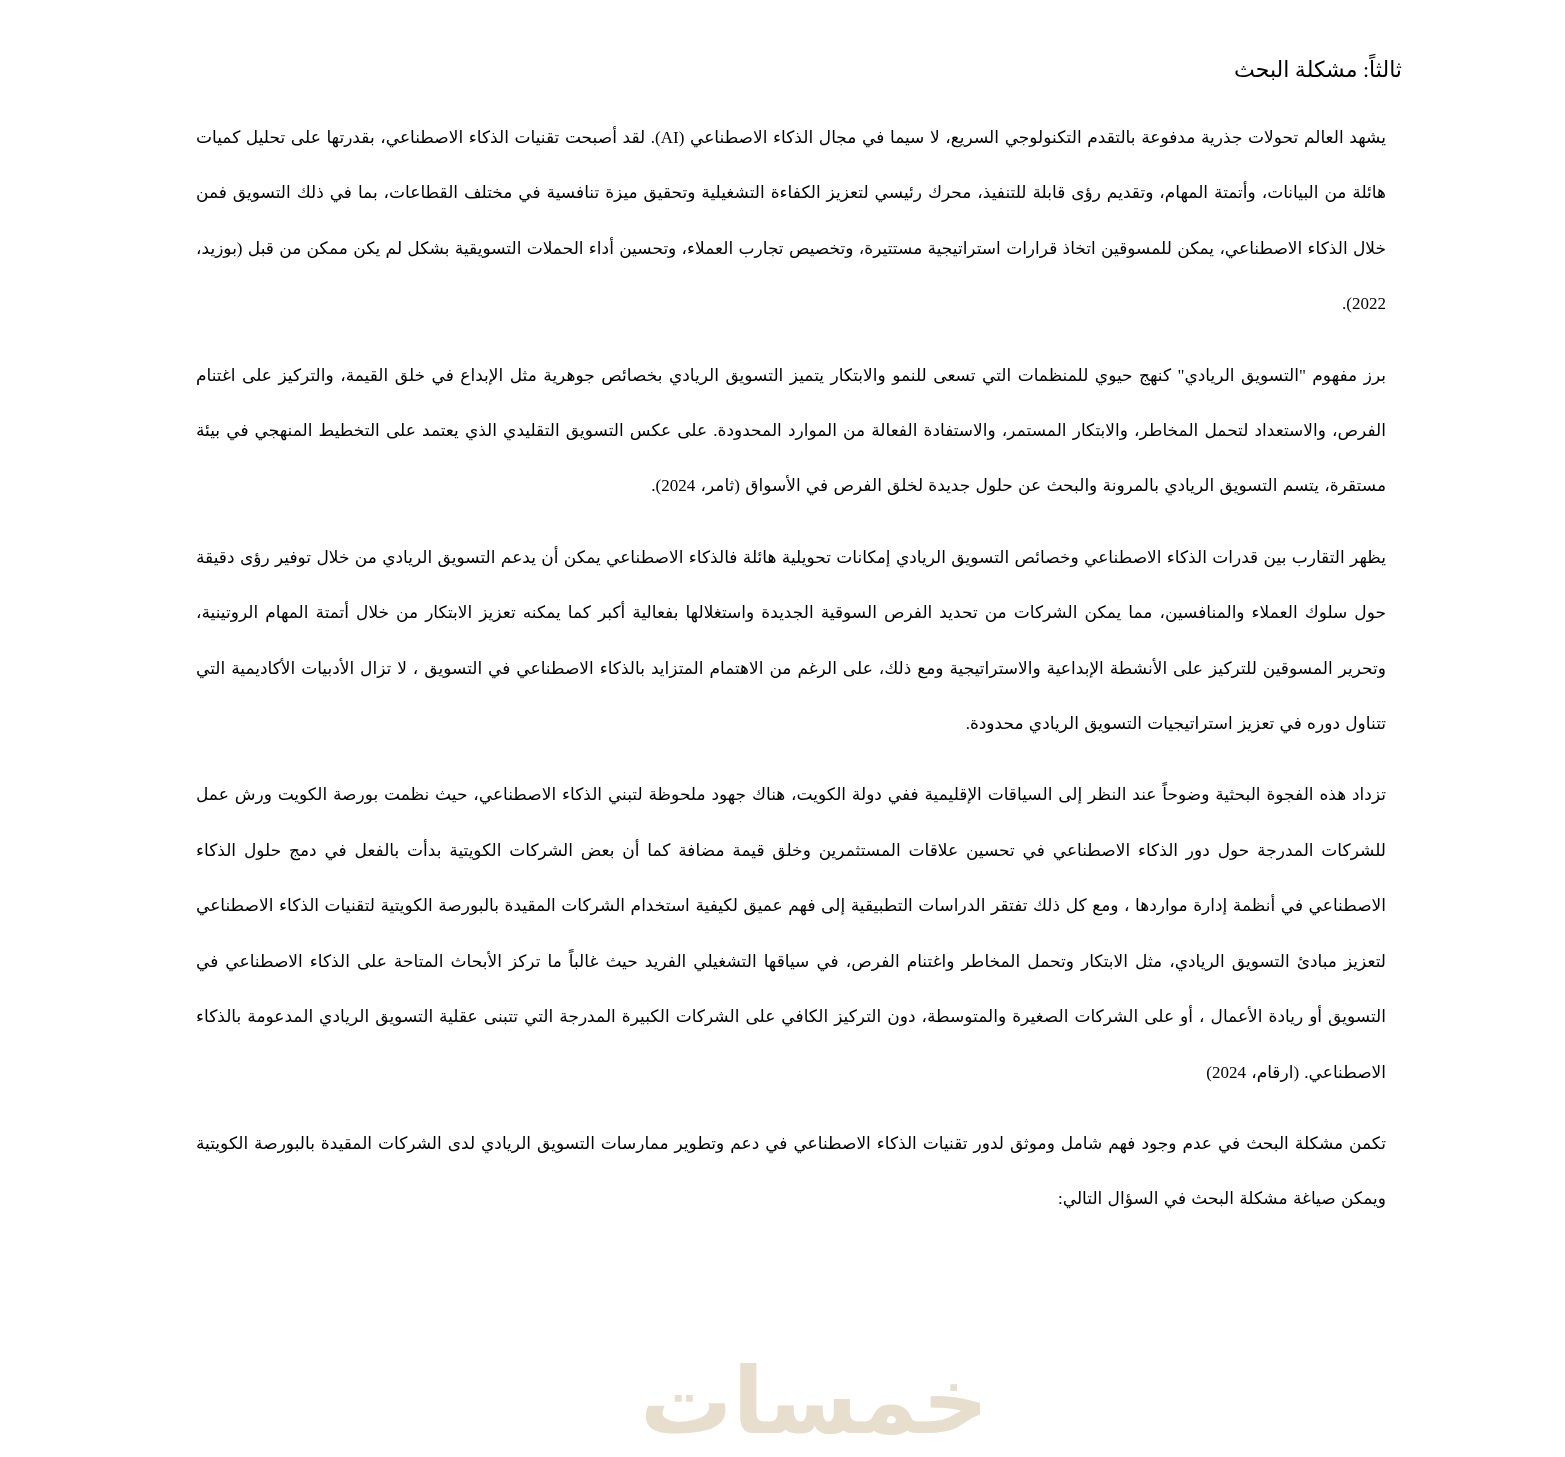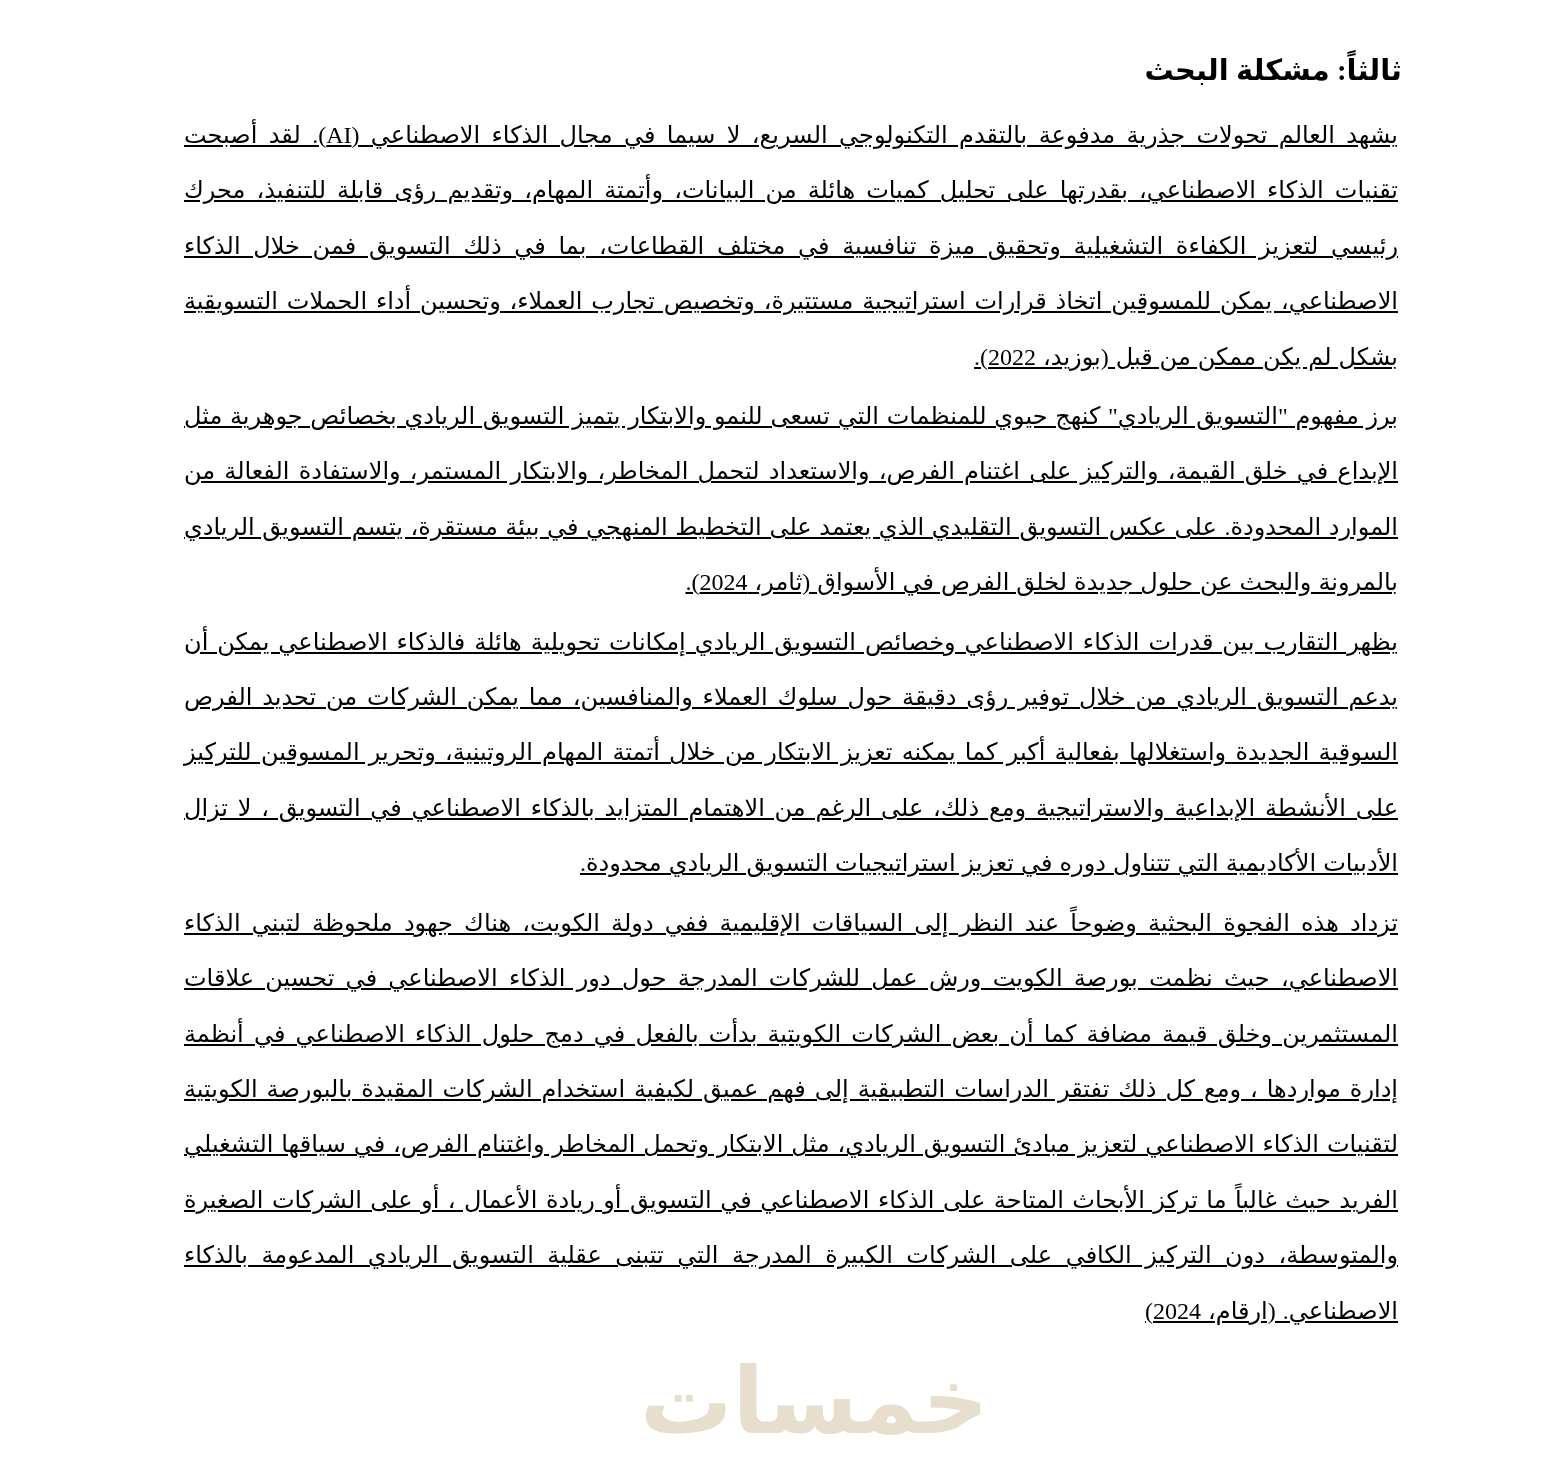--- a/index.html
+++ b/index.html
@@ -36,34 +36,33 @@
     color: #d8c9ae;
     opacity: 0.6;
     user-select: none;
     pointer-events: none;
   }
   .content {
     position: relative;
     z-index: 1;
   }
   .doc-title {
-    font-size: 29px;
-    font-weight: bold;
+    font-size: 22px;
+    font-weight: normal;
     line-height: 48px;
     margin: 0 0 14px 0;
     text-align: right;
   }
   .doc-paragraph {
-    margin: 4px;
-    font-size: 24px;
+    margin: 16px;
+    font-size: 17px;
     line-height: 55.4px;
     text-align: justify;
     text-justify: inter-word;
     word-spacing: 1px;
-    text-decoration: underline;
   }
 </style>
 </head>
 <body>
 
 <div class="page">
 
   <div class="watermark">خمسات</div>
 
   <div class="content">
@@ -71,15 +70,16 @@
     <h1 class="doc-title">ثالثاً: مشكلة البحث</h1>
 
     <p class="doc-paragraph">يشهد العالم تحولات جذرية مدفوعة بالتقدم التكنولوجي السريع، لا سيما في مجال الذكاء الاصطناعي (AI). لقد أصبحت تقنيات الذكاء الاصطناعي، بقدرتها على تحليل كميات هائلة من البيانات، وأتمتة المهام، وتقديم رؤى قابلة للتنفيذ، محرك رئيسي لتعزيز الكفاءة التشغيلية وتحقيق ميزة تنافسية في مختلف القطاعات، بما في ذلك التسويق فمن خلال الذكاء الاصطناعي، يمكن للمسوقين اتخاذ قرارات استراتيجية مستتيرة، وتخصيص تجارب العملاء، وتحسين أداء الحملات التسويقية بشكل لم يكن ممكن من قبل (بوزيد، 2022).</p>
 
     <p class="doc-paragraph">برز مفهوم "التسويق الريادي" كنهج حيوي للمنظمات التي تسعى للنمو والابتكار يتميز التسويق الريادي بخصائص جوهرية مثل الإبداع في خلق القيمة، والتركيز على اغتنام الفرص، والاستعداد لتحمل المخاطر، والابتكار المستمر، والاستفادة الفعالة من الموارد المحدودة. على عكس التسويق التقليدي الذي يعتمد على التخطيط المنهجي في بيئة مستقرة، يتسم التسويق الريادي بالمرونة والبحث عن حلول جديدة لخلق الفرص في الأسواق (ثامر، 2024).</p>
 
     <p class="doc-paragraph">يظهر التقارب بين قدرات الذكاء الاصطناعي وخصائص التسويق الريادي إمكانات تحويلية هائلة فالذكاء الاصطناعي يمكن أن يدعم التسويق الريادي من خلال توفير رؤى دقيقة حول سلوك العملاء والمنافسين، مما يمكن الشركات من تحديد الفرص السوقية الجديدة واستغلالها بفعالية أكبر كما يمكنه تعزيز الابتكار من خلال أتمتة المهام الروتينية، وتحرير المسوقين للتركيز على الأنشطة الإبداعية والاستراتيجية ومع ذلك، على الرغم من الاهتمام المتزايد بالذكاء الاصطناعي في التسويق ، لا تزال الأدبيات الأكاديمية التي تتناول دوره في تعزيز استراتيجيات التسويق الريادي محدودة.</p>
 
     <p class="doc-paragraph">تزداد هذه الفجوة البحثية وضوحاً عند النظر إلى السياقات الإقليمية ففي دولة الكويت، هناك جهود ملحوظة لتبني الذكاء الاصطناعي، حيث نظمت بورصة الكويت ورش عمل للشركات المدرجة حول دور الذكاء الاصطناعي في تحسين علاقات المستثمرين وخلق قيمة مضافة  كما أن بعض الشركات الكويتية بدأت بالفعل في دمج حلول الذكاء الاصطناعي في أنظمة إدارة مواردها ، ومع كل ذلك تفتقر الدراسات التطبيقية إلى فهم عميق لكيفية استخدام الشركات المقيدة بالبورصة الكويتية لتقنيات الذكاء الاصطناعي لتعزيز مبادئ التسويق الريادي، مثل الابتكار وتحمل المخاطر واغتنام الفرص، في سياقها التشغيلي الفريد حيث غالباً ما تركز الأبحاث المتاحة على الذكاء الاصطناعي في التسويق أو ريادة الأعمال ، أو على الشركات الصغيرة والمتوسطة، دون التركيز الكافي على الشركات الكبيرة المدرجة التي تتبنى عقلية التسويق الريادي المدعومة بالذكاء الاصطناعي. (ارقام، 2024)</p>
 
+    <p class="doc-paragraph">تكمن مشكلة البحث في عدم وجود فهم شامل وموثق لدور تقنيات الذكاء الاصطناعي في دعم وتطوير ممارسات التسويق الريادي لدى الشركات المقيدة بالبورصة الكويتية ويمكن صياغة مشكلة البحث في السؤال التالي:</p>
 
   </div>
 </div>
 
 </body></html>

